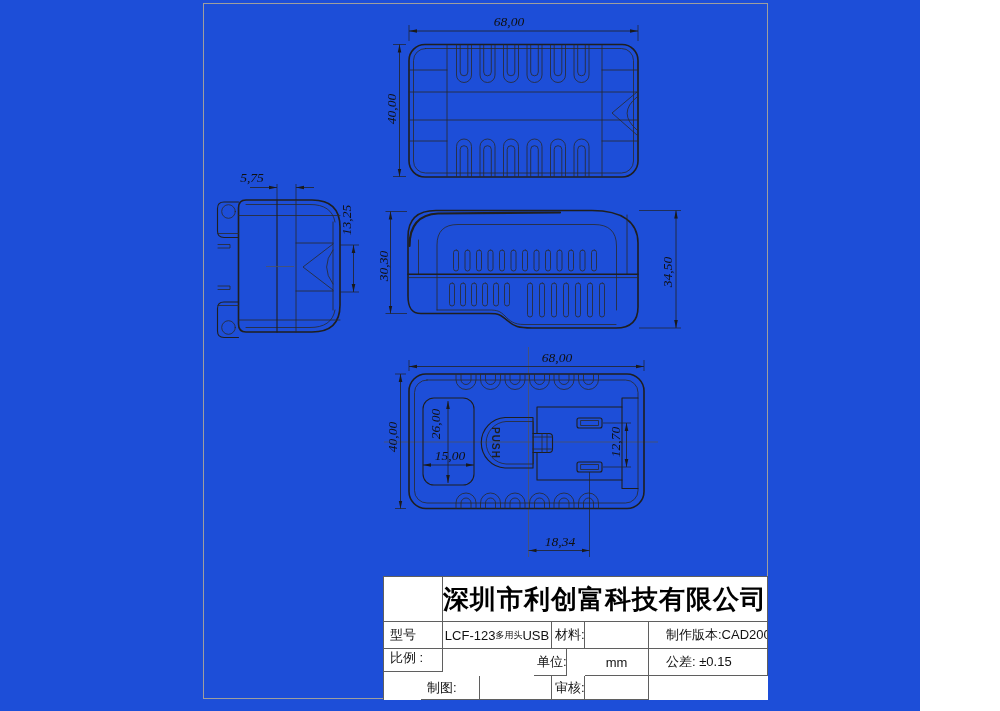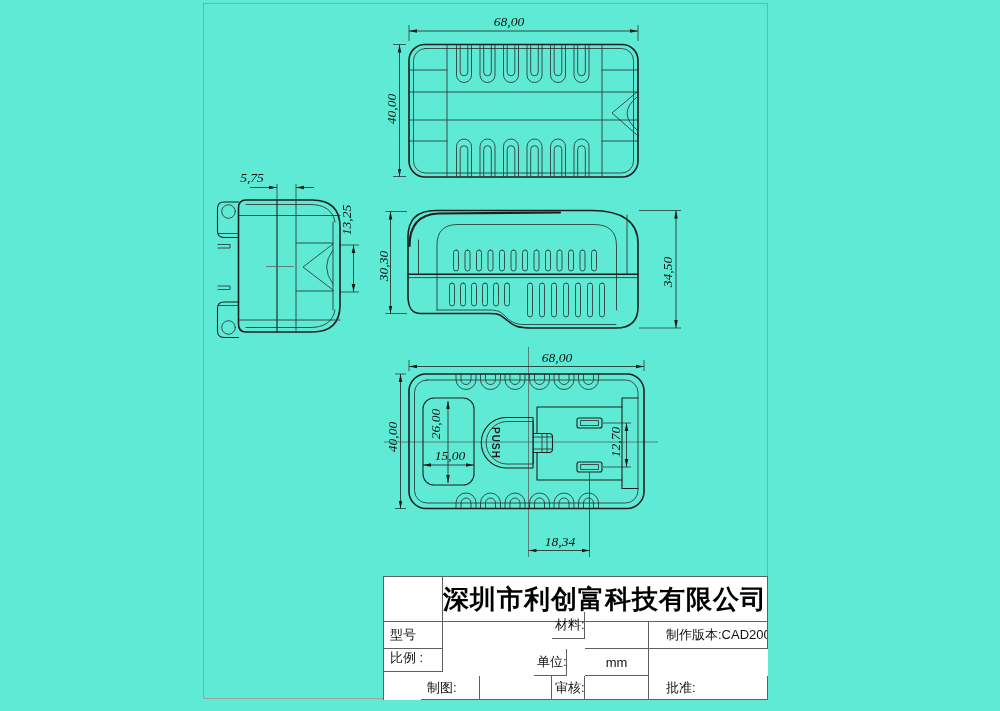--- a/index.html
+++ b/index.html
@@ -1,16 +1,16 @@
 <!DOCTYPE html>
 <html><head>
 <meta charset="utf-8">
 <style>
   html,body{margin:0;padding:0;background:#fff;}
-  .page{position:relative;width:1000px;height:711px;background:#5eead4;overflow:hidden;
+  .page{position:relative;width:920px;height:711px;background:#1d4ed8;overflow:hidden;
         font-family:"Liberation Sans",sans-serif;text-decoration:underline;}
   .frame{position:absolute;left:203px;top:3px;width:565px;height:696px;
          border:1px solid #9e9e9e;box-sizing:border-box;}
   svg.views{position:absolute;left:0;top:0;width:1000px;height:711px;}
 
   
   .ol{stroke:#1f1f1f;stroke-width:1.6;fill:none;stroke-linecap:round;stroke-linejoin:round;}
   .ol2{stroke:#1f1f1f;stroke-width:2.2;fill:none;stroke-linecap:round;}
   .md{stroke:#1f1f1f;stroke-width:1.1;fill:none;stroke-linecap:round;stroke-linejoin:round;}
   .tn{stroke:#2a2a2a;stroke-width:0.8;fill:none;stroke-linecap:round;stroke-linejoin:round;}
@@ -266,27 +266,32 @@
       <line x1="528.5" y1="550.5" x2="589.5" y2="550.5" class="dl" marker-start="url(#as)" marker-end="url(#ae)"></line>
       <text class="dim" x="560" y="546" text-anchor="middle">18,34</text>
     </g>
   </svg>
 
   <div class="tblock">
     <div class="tcell" style="left:0;top:0;width:59px;height:45px;"></div>
     <div class="tcell company" style="left:59px;top:0;width:325px;height:45px;">深圳市利创富科技有限公司</div>
 
     <div class="tcell lbl" style="left:0;top:45px;width:59px;height:27px;">型号</div>
-    <div class="tcell lbl-tight" style="left:168px;top:35px;width:33px;height:27px;">材料:</div>
+    <div class="tcell val-c" style="left:59px;top:45px;width:109px;height:27px;">
+        <span>LCF-123</span>
+        <span class="model-small">多用头</span>
+        <span>USB</span>
+      </div>
+    <div class="tcell lbl-tight" style="left:168px;top:45px;width:33px;height:27px;">材料:</div>
     <div class="tcell val-c" style="left:201px;top:45px;width:64px;height:27px;"></div>
     <div class="tcell pad18" style="left:265px;top:45px;width:119px;height:27px;">制作版本:CAD2008</div>
 
     <div class="tcell lbl" style="left:0;top:68px;width:59px;height:27px;">比例 :</div>
     <div class="tcell lbl-tight" style="left:150px;top:72px;width:33px;height:27px;">单位:</div>
     <div class="tcell val-c" style="left:201px;top:72px;width:64px;height:27px;">mm</div>
+    <div class="tcell pad18" style="left:265px;top:72px;width:119px;height:27px;">公差: ±0.15</div>
 
     <div class="tcell lbl" style="left:13px;top:99px;width:59px;height:24px;margin-left:24px;">制图:</div>
     <div class="tcell val-c" style="left:59px;top:99px;width:109px;height:24px;"></div>
     <div class="tcell lbl-tight" style="left:168px;top:99px;width:33px;height:24px;">审核:</div>
     <div class="tcell val-c" style="left:201px;top:99px;width:64px;height:24px;"></div>
-    <div class="tcell pad18" style="left:265px;top:99px;width:119px;height:24px;">批准:</div>
   </div>
 </div>
 
 </body></html>

